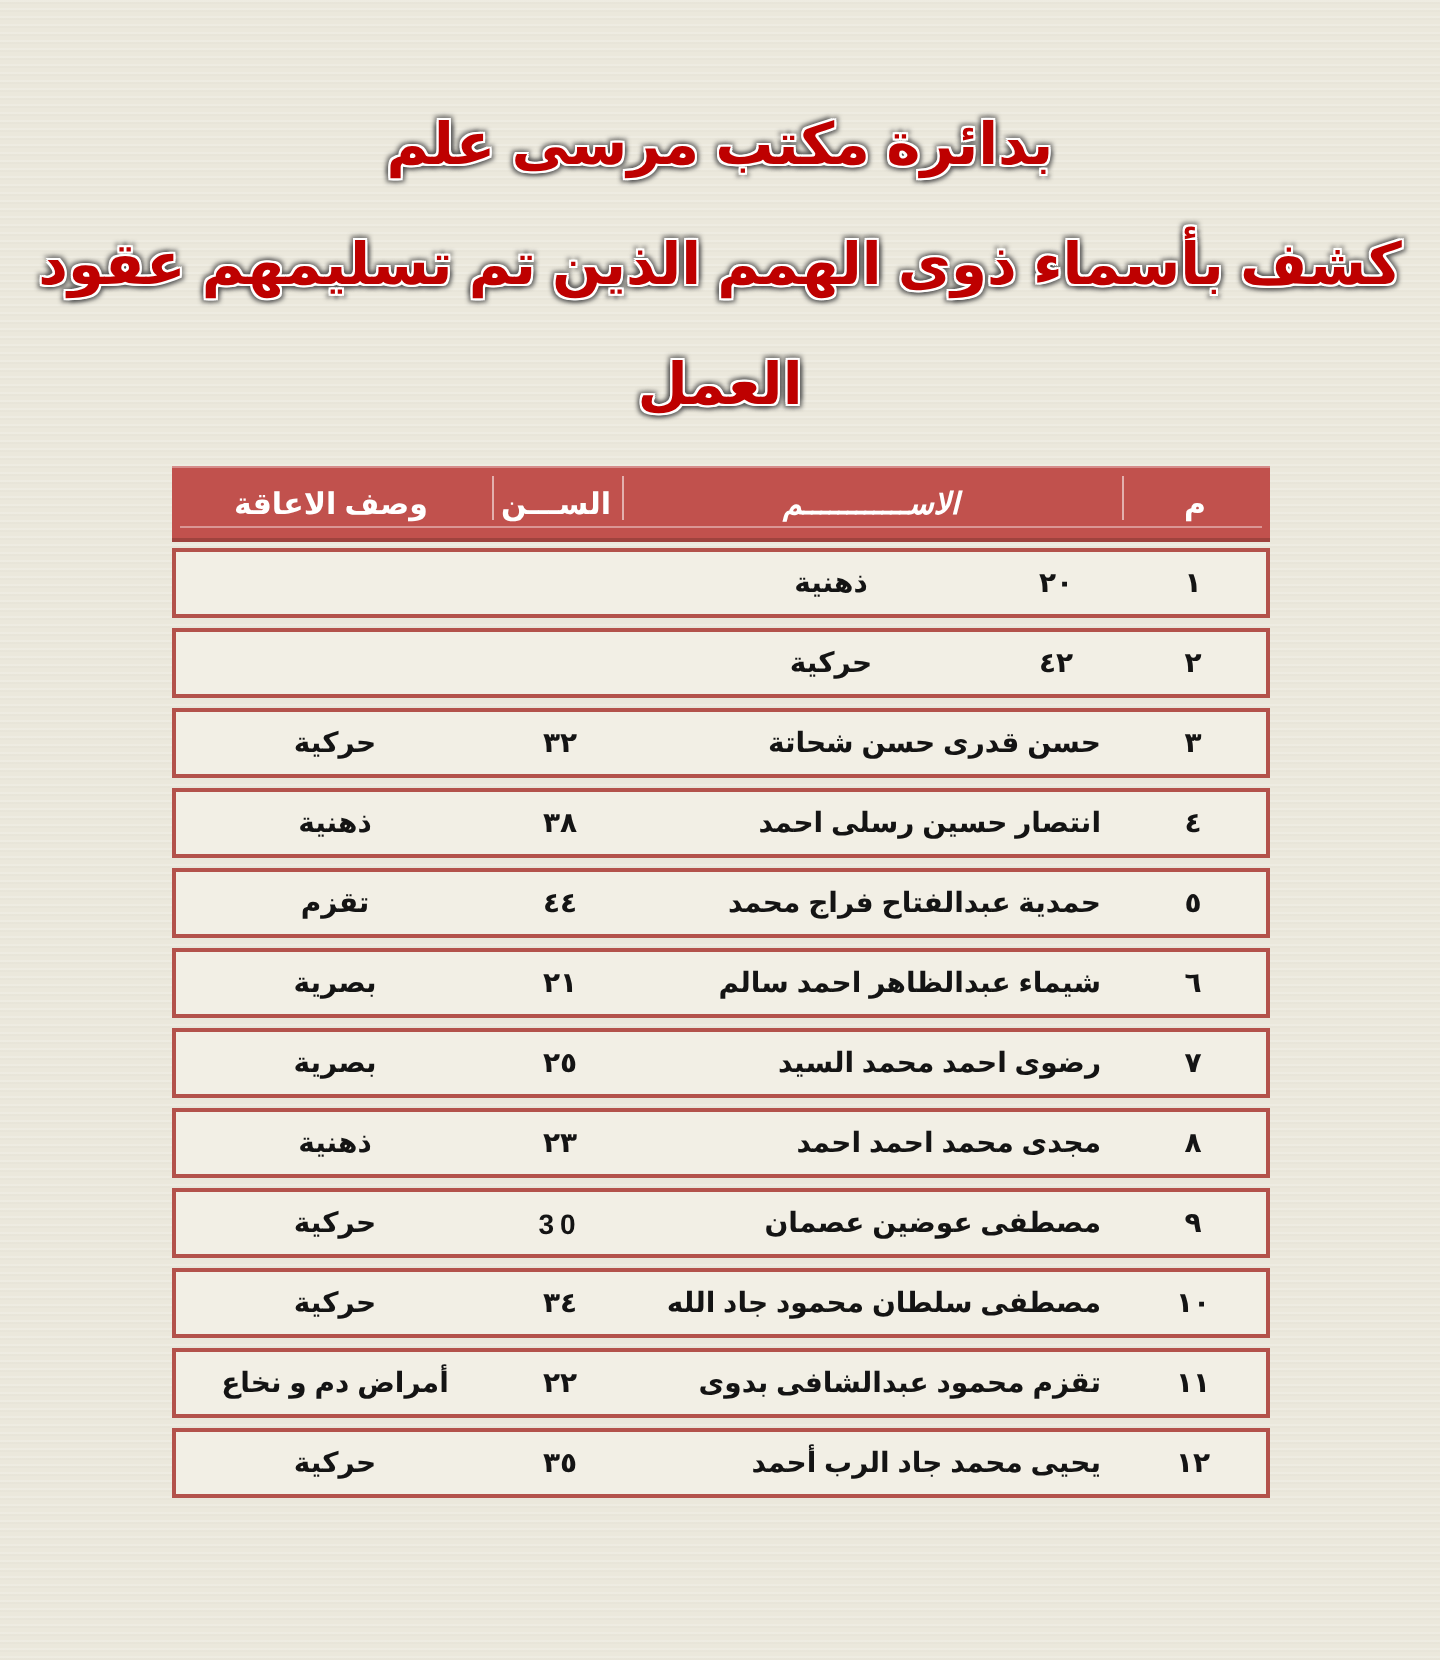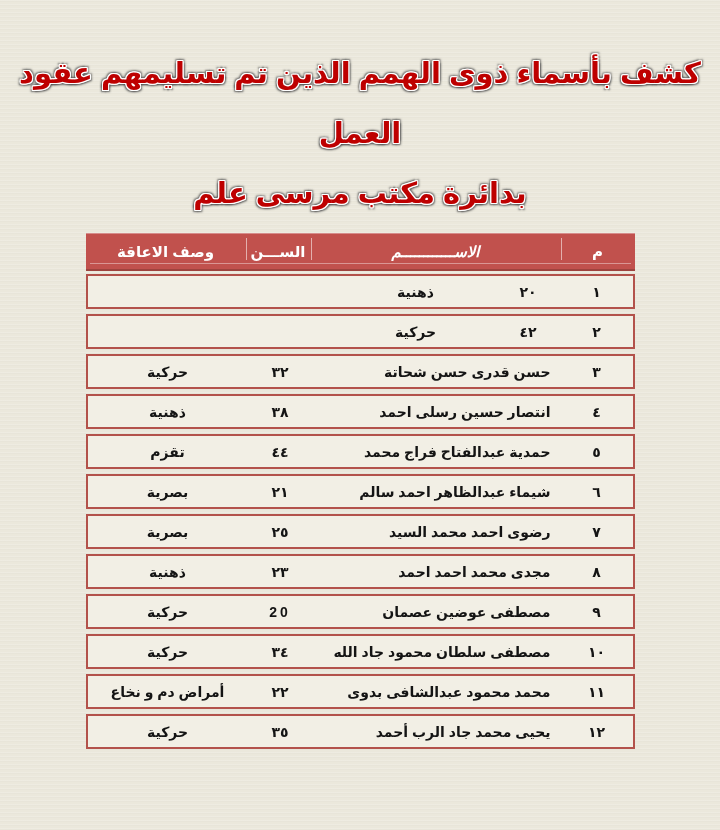--- a/index.html
+++ b/index.html
@@ -99,22 +99,22 @@
   .row .cell { text-align: center; }
   .row .cell-num  { width: 72px;  letter-spacing: 2px; }
   .row .cell-name { width: 248px; text-align: right; padding-inline-start: 10px; }
   .row .cell-age  { width: 65px;  letter-spacing: 3px; }
   .row .cell-dis  { width: 160px; }
 </style>
 </head>
 <body>
 
 <div class="title">
+  <div>بدائرة مكتب مرسى علم</div>
   <div>كشف بأسماء ذوى الهمم الذين تم تسليمهم عقود العمل</div>
-  <div>بدائرة مكتب مرسى علم</div>
 </div>
 
 <div class="roster">
   <div class="thead">
     <div class="th col-num">م</div>
     <div class="th col-name">الاســــــــــــم</div>
     <div class="th col-age">الســـن</div>
     <div class="th col-dis">وصف الاعاقة</div>
   </div>
   <div class="tbody">
@@ -160,32 +160,32 @@
   </div>
       <div class="row">
     <div class="cell cell-num">٨</div>
     <div class="cell cell-name">مجدى محمد احمد احمد</div>
     <div class="cell cell-age">٢٣</div>
     <div class="cell cell-dis">ذهنية</div>
   </div>
       <div class="row">
     <div class="cell cell-num">٩</div>
     <div class="cell cell-name">مصطفى عوضين عصمان</div>
-    <div class="cell cell-age">20</div>
+    <div class="cell cell-age">30</div>
     <div class="cell cell-dis">حركية</div>
   </div>
       <div class="row">
     <div class="cell cell-num">١٠</div>
     <div class="cell cell-name">مصطفى سلطان محمود جاد الله</div>
     <div class="cell cell-age">٣٤</div>
     <div class="cell cell-dis">حركية</div>
   </div>
       <div class="row">
     <div class="cell cell-num">١١</div>
-    <div class="cell cell-name">محمد محمود عبدالشافى بدوى</div>
+    <div class="cell cell-name">تقزم محمود عبدالشافى بدوى</div>
     <div class="cell cell-age">٢٢</div>
     <div class="cell cell-dis">أمراض دم و نخاع</div>
   </div>
       <div class="row">
     <div class="cell cell-num">١٢</div>
     <div class="cell cell-name">يحيى محمد جاد الرب أحمد</div>
     <div class="cell cell-age">٣٥</div>
     <div class="cell cell-dis">حركية</div>
   </div>
     </div>

